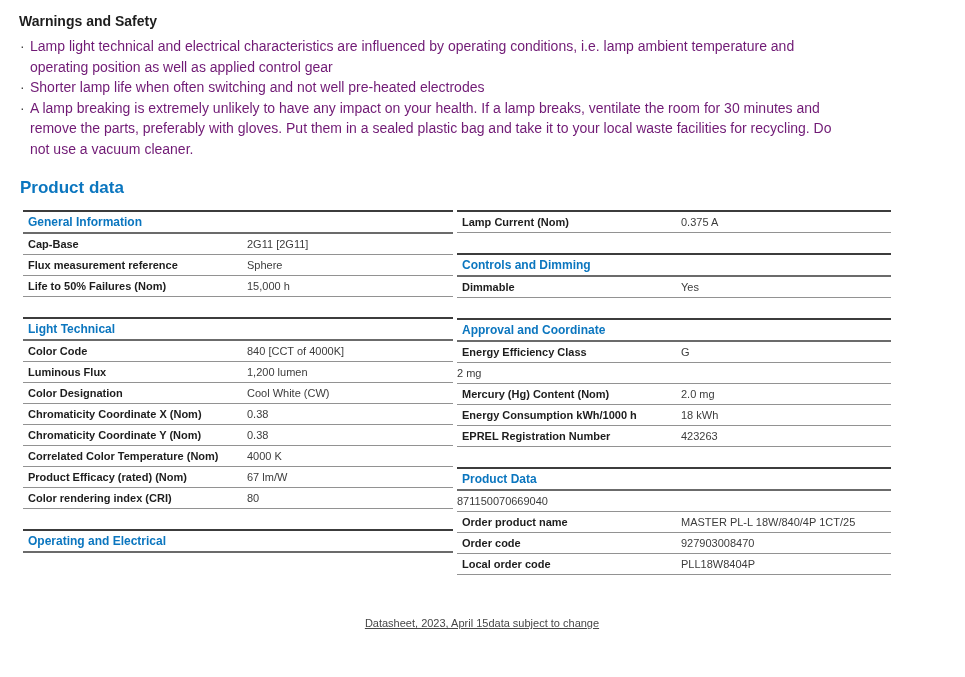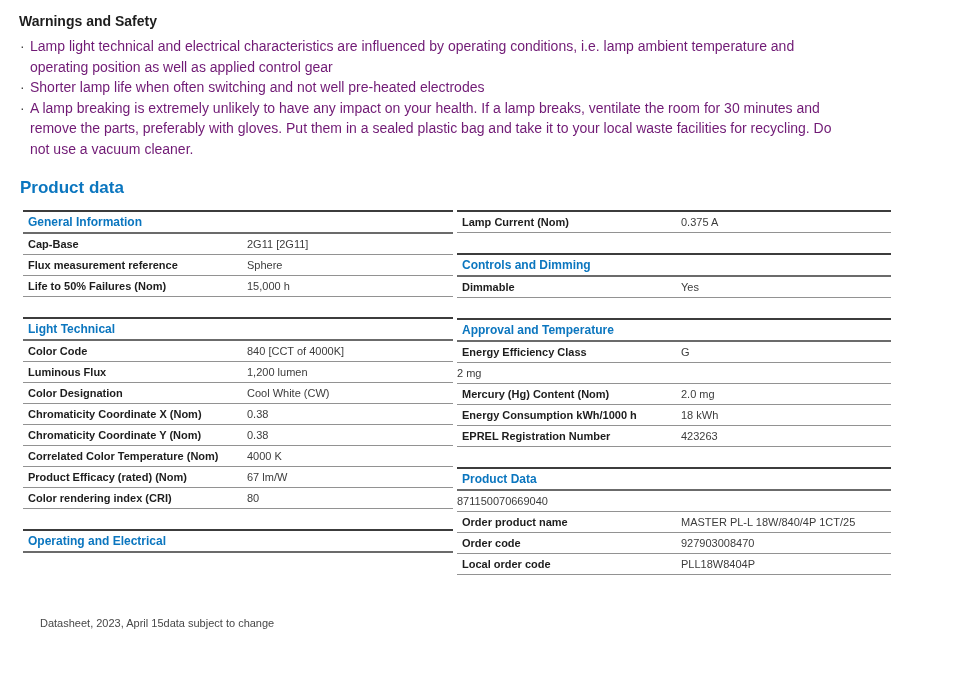--- a/index.html
+++ b/index.html
@@ -64,22 +64,22 @@
     white-space:nowrap; overflow:hidden;
   }
   .tbl-row .val {
     flex:1; color:#3c3c3c;
     white-space:nowrap; overflow:hidden;
   }
 
   
   .footer {
     position:absolute; left:40px; right:41px; top:617px;
-    display:flex; justify-content:flex-start;
-    font-size:11px; color:#474747;
+    display:flex; justify-content:center;
+    font-size:11px; color:#474747;text-decoration:underline;
   }
 </style>
 </head>
 <body>
 
 <div class="page">
 
   <h1 class="warnings-title">Warnings and Safety</h1>
 
   <ul class="warnings-list">
@@ -154,21 +154,21 @@
           </div>
         </section>
         <section class="tbl">
           <div class="tbl-header">Controls and Dimming</div>
           <div class="tbl-row">
             <div class="lbl">Dimmable</div>
             <div class="val">Yes</div>
           </div>
         </section>
         <section class="tbl">
-          <div class="tbl-header">Approval and Temperature</div>
+          <div class="tbl-header">Approval and Coordinate</div>
           <div class="tbl-row">
             <div class="lbl">Energy Efficiency Class</div>
             <div class="val">G</div>
           </div>
           <div class="tbl-row">
             <div class="val">2 mg</div>
           </div>
           <div class="tbl-row">
             <div class="lbl">Mercury (Hg) Content (Nom)</div>
             <div class="val">2.0 mg</div>

